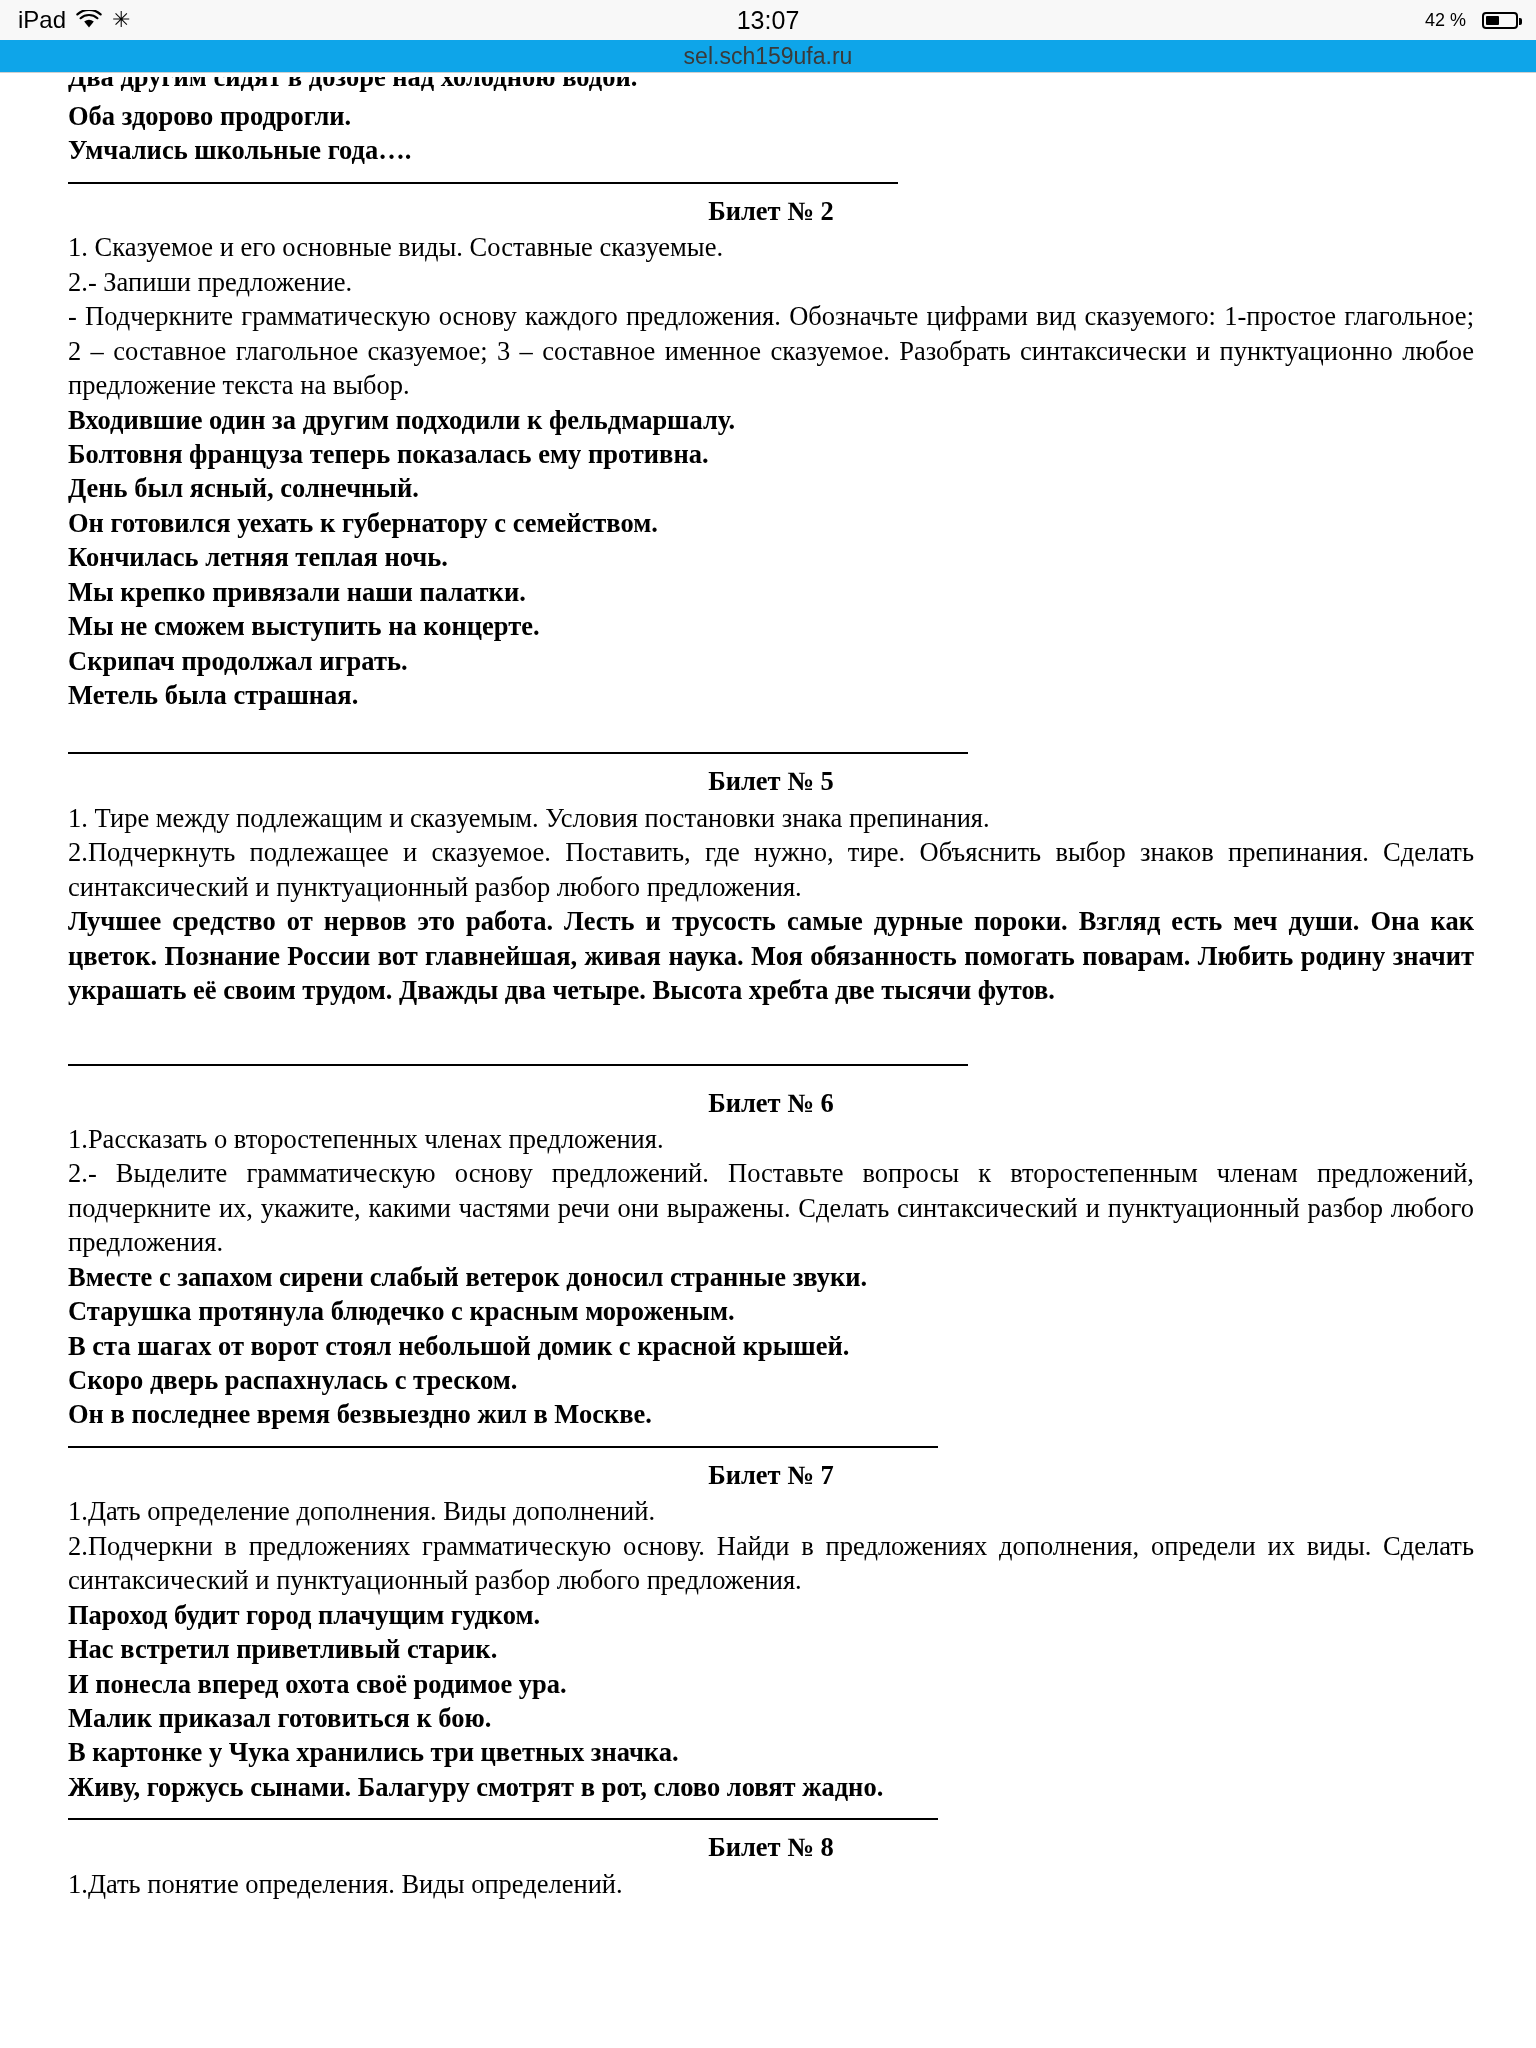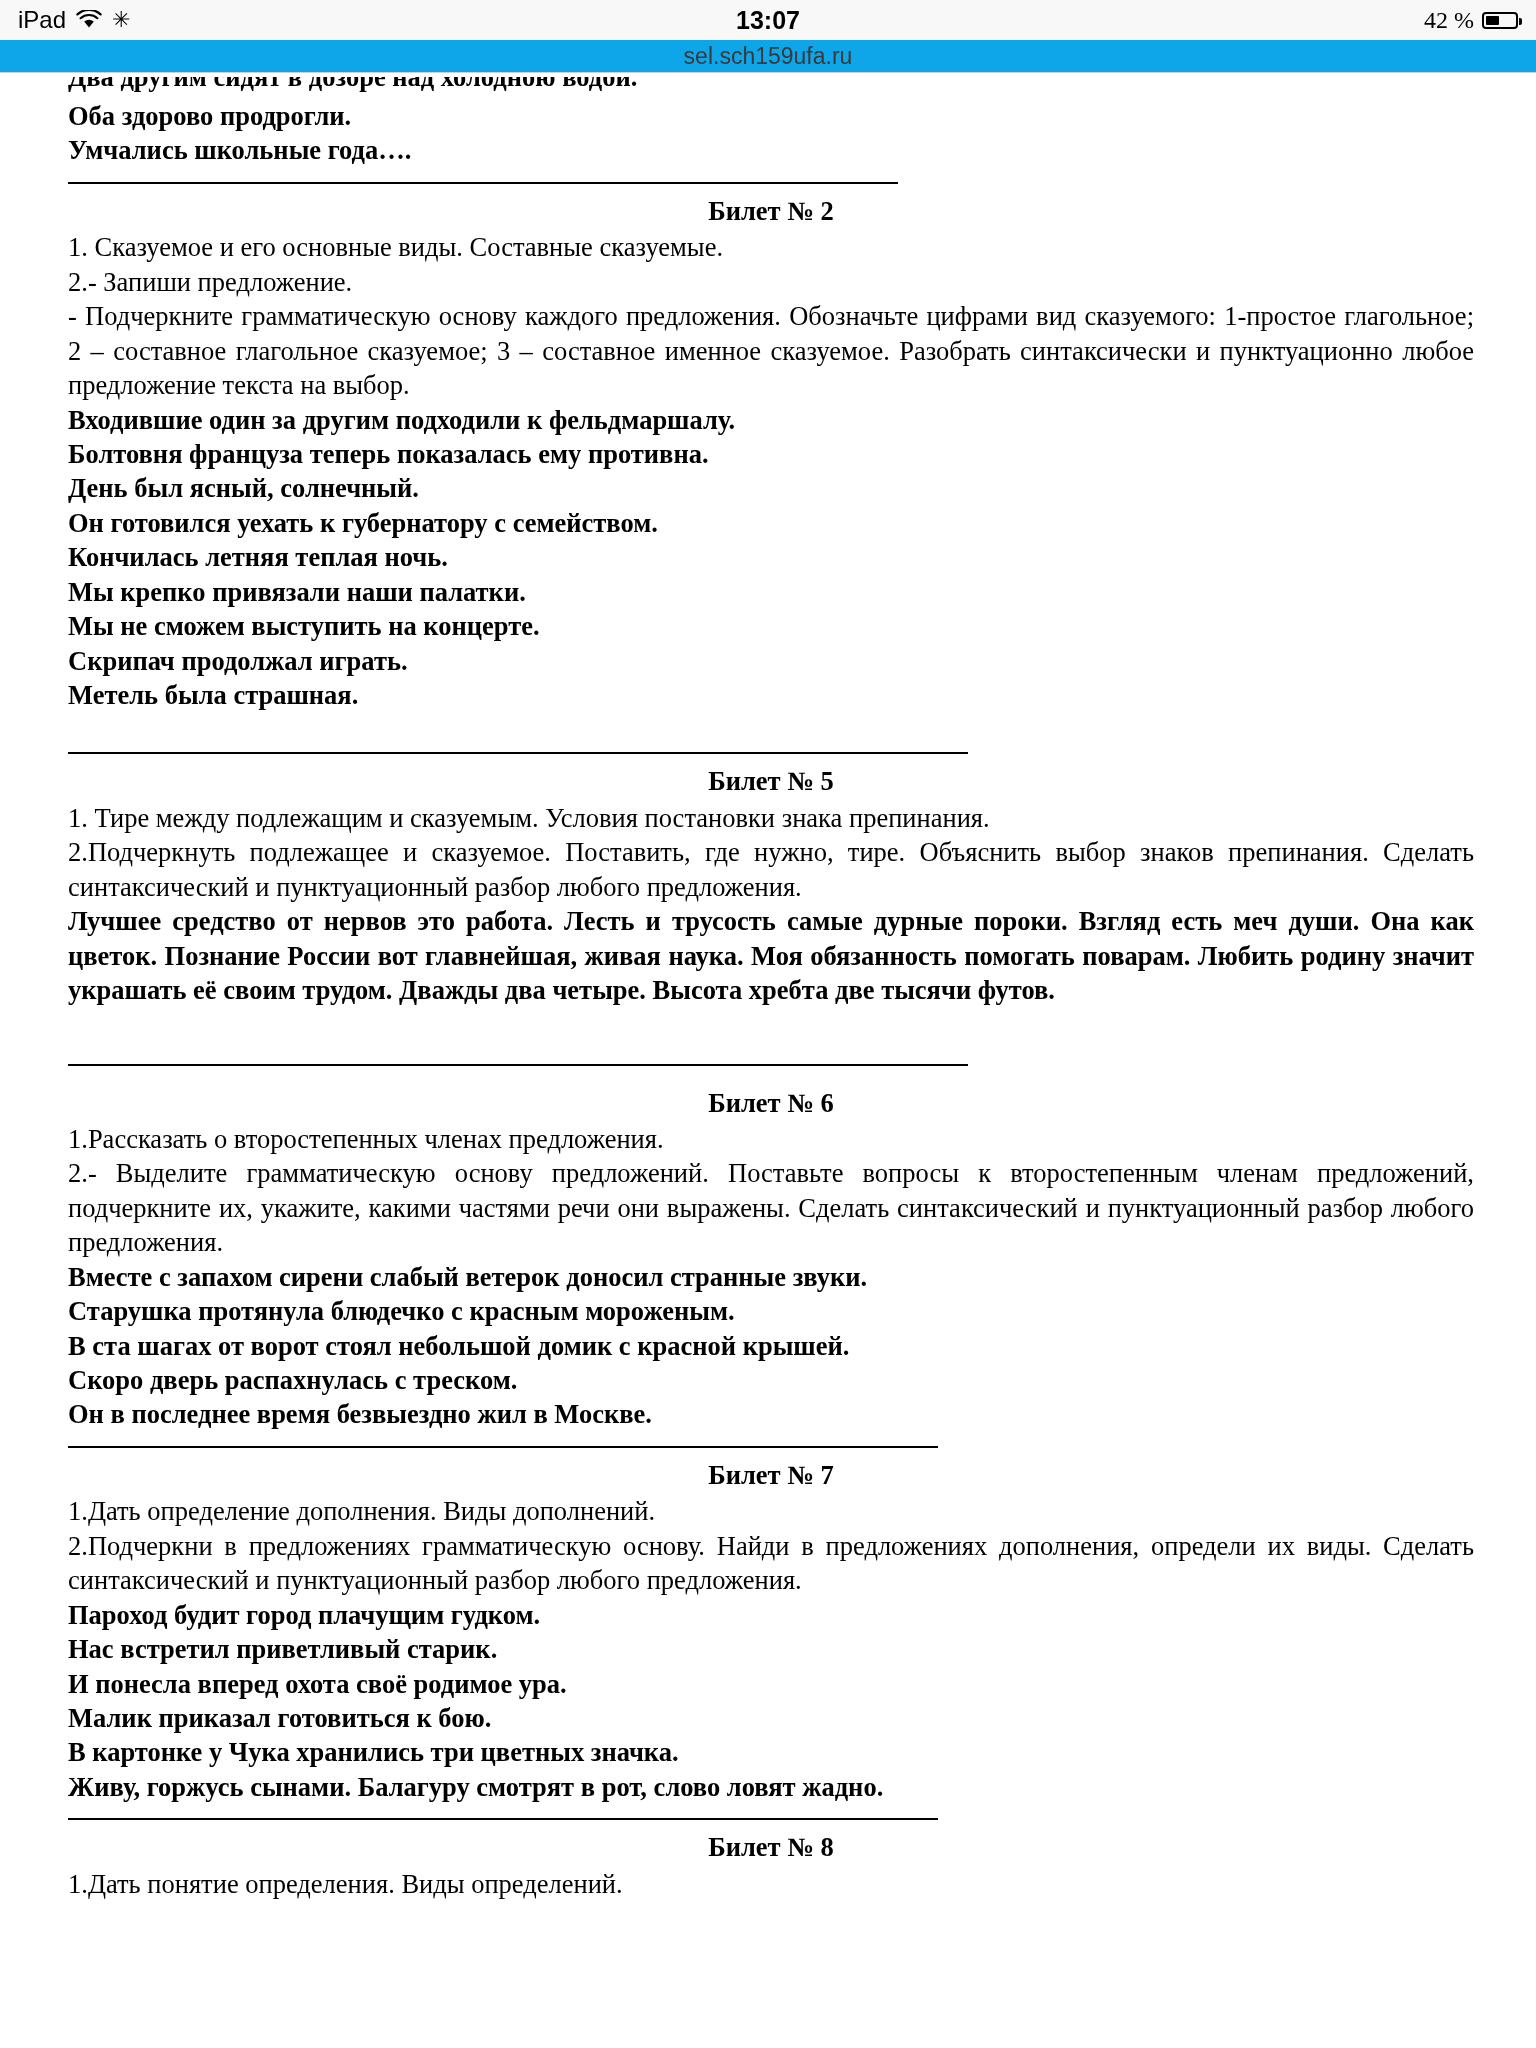--- a/index.html
+++ b/index.html
@@ -36,30 +36,29 @@
   }
   .sb-device { font-size: 24px; }
   .wifi-icon { display: inline-block; width: 26px; height: 20px; position: relative; }
   .wifi-icon svg { display: block; }
   .bt-icon { font-size: 22px; line-height: 1; }
   .sb-center {
     position: absolute;
     left: 0; right: 0;
     text-align: center;
     font-size: 25px;
-    font-weight: bold;
+    font-weight: normal;
     pointer-events: none;
   }
   .sb-right {
     margin-left: auto;
     display: flex;
     align-items: center;
-    gap: 8px;
-    font-size: 24px;
-    font-family: Liberation Serif, serif;
+    gap: 16px;
+    font-size: 18px;
   }
   .batt {
     display: inline-block;
     width: 36px; height: 17px;
     border: 2px solid #000;
     border-radius: 4px;
     position: relative;
     box-sizing: border-box;
   }
   .batt::after {

